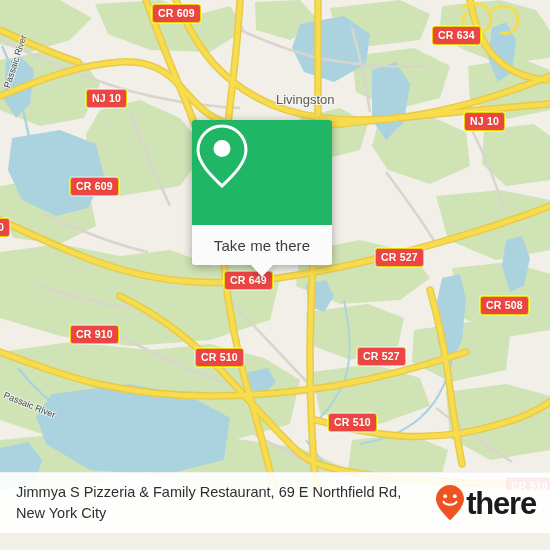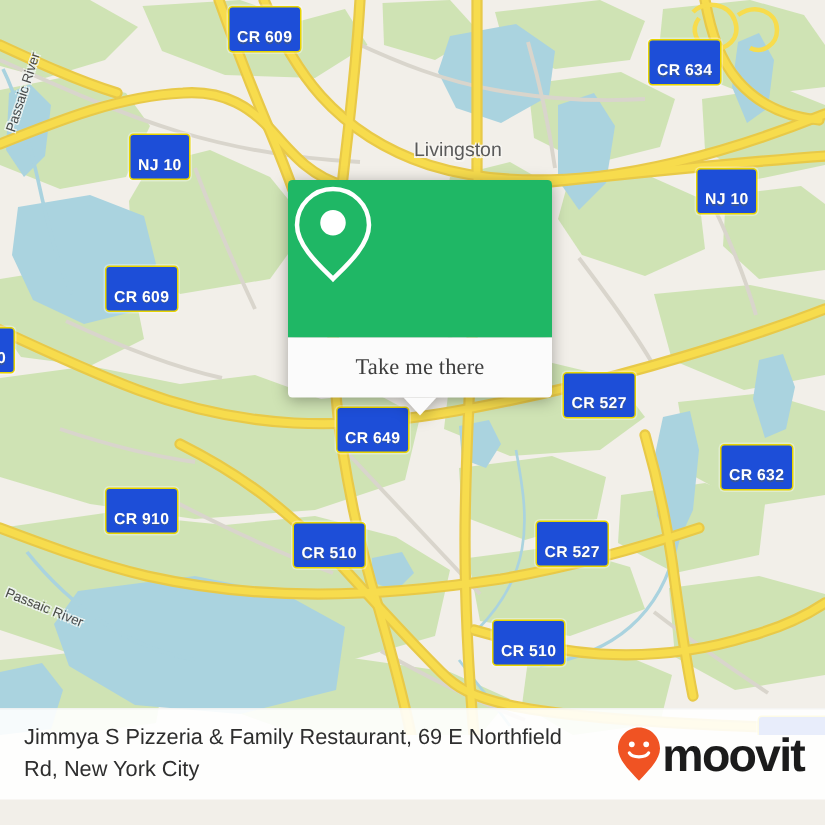--- a/index.html
+++ b/index.html
@@ -10,29 +10,29 @@
   }
   #app{position:relative;width:550px;height:550px;overflow:hidden;background:#f2efe9;}
 
   
   #map{position:absolute;left:0;top:0;width:550px;height:490px;overflow:hidden;background:#f2efe9;}
   #map svg{position:absolute;left:0;top:0;}
 
   
   .shield{
     position:absolute;
-    background:#1d4ed8;
+    background:#ef4444;
     border:1.5px solid #e8d400;
     border-radius:3px;
     color:#ffffff;
     font-size:10.5px;
     font-weight:bold;
     letter-spacing:.2px;
     line-height:14px;
-    padding:13px 5px 2px 5px;
+    padding:1px 5px 2px 5px;
     white-space:nowrap;
     text-shadow:0 1px 0 rgba(120,105,0,.30);
     box-shadow:0 0 0 1px rgba(255,255,255,.35);
   }
 
   
   .place-label{
     position:absolute;
     color:#5a5a5a;
     font-size:13px;
@@ -42,23 +42,22 @@
   .water-label{
     position:absolute;
     color:#4a4a4a;
     font-size:9px;
     white-space:nowrap;
     text-shadow:1px 1px 0 #eef3f0,-1px 1px 0 #eef3f0,1px -1px 0 #eef3f0,-1px -1px 0 #eef3f0;
   }
 
   
   #popup{
-    position:absolute;left:192px;top:120px;width:176px;
+    position:absolute;left:192px;top:120px;width:140px;
     filter:drop-shadow(0 2px 5px rgba(0,0,0,.32));
-    font-family:Liberation Serif, serif;
   }
   #popup-green{
     background:#1fb765;height:105px;border-radius:3px 3px 0 0;
     display:flex;align-items:center;justify-content:center;
   }
   #popup-bottom{
     background:#fbfbfb;height:40px;border-radius:0 0 3px 3px;
     display:flex;align-items:center;justify-content:center;
   }
   #popup-cta{color:#3d3d3d;font-size:15px;letter-spacing:.1px;}
@@ -214,21 +213,21 @@
     <div class="water-label" style="left:6px;top:390px;transform:rotate(22deg);transform-origin:left top;">Passaic River</div>
 
     <div class="shield" style="left:152px;top:4px;">CR 609</div>
     <div class="shield" style="left:432px;top:26px;">CR 634</div>
     <div class="shield" style="left:86px;top:89px;">NJ 10</div>
     <div class="shield" style="left:464px;top:112px;">NJ 10</div>
     <div class="shield" style="left:70px;top:177px;">CR 609</div>
     <div class="shield" style="left:-8px;top:218px;">0</div>
     <div class="shield" style="left:375px;top:248px;">CR 527</div>
     <div class="shield" style="left:224px;top:271px;">CR 649</div>
-    <div class="shield" style="left:480px;top:296px;">CR 632</div>
+    <div class="shield" style="left:480px;top:296px;">CR 508</div>
     <div class="shield" style="left:70px;top:325px;">CR 910</div>
     <div class="shield" style="left:195px;top:348px;">CR 510</div>
     <div class="shield" style="left:357px;top:347px;">CR 527</div>
     <div class="shield" style="left:328px;top:413px;">CR 510</div>
     <div class="shield" style="left:505px;top:477px;">CR 510</div>
 
     <div id="popup">
       <div id="popup-green">
         <svg width="60" height="72" viewBox="0 0 60 72">
           <path d="M30,6 C16.7,6 6,16.7 6,30 C6,44 22,58 30,66 C38,58 54,44 54,30 C54,16.7 43.3,6 30,6 Z" fill="none" stroke="#ffffff" stroke-width="3"></path>
@@ -245,17 +244,17 @@
 
   <div id="footer">
     <div id="footer-title">Jimmya S Pizzeria &amp; Family Restaurant, 69 E Northfield Rd, New York City</div>
     <div id="brand">
       <svg width="30" height="38" viewBox="0 0 30 38">
         <path d="M15,1 C7.3,1 1,7.3 1,15 C1,23 10,31 15,36.5 C20,31 29,23 29,15 C29,7.3 22.7,1 15,1 Z" fill="#f05323"></path>
         <circle cx="10.2" cy="12.2" r="1.9" fill="#ffffff"></circle>
         <circle cx="19.8" cy="12.2" r="1.9" fill="#ffffff"></circle>
         <path d="M8.6,18 C10.6,21.4 19.4,21.4 21.4,18" fill="none" stroke="#ffffff" stroke-width="2.2" stroke-linecap="round"></path>
       </svg>
-      <span id="brand-word">moovit</span>
+      <span id="brand-word">there</span>
     </div>
   </div>
 
 </div>
 
 </body></html>

